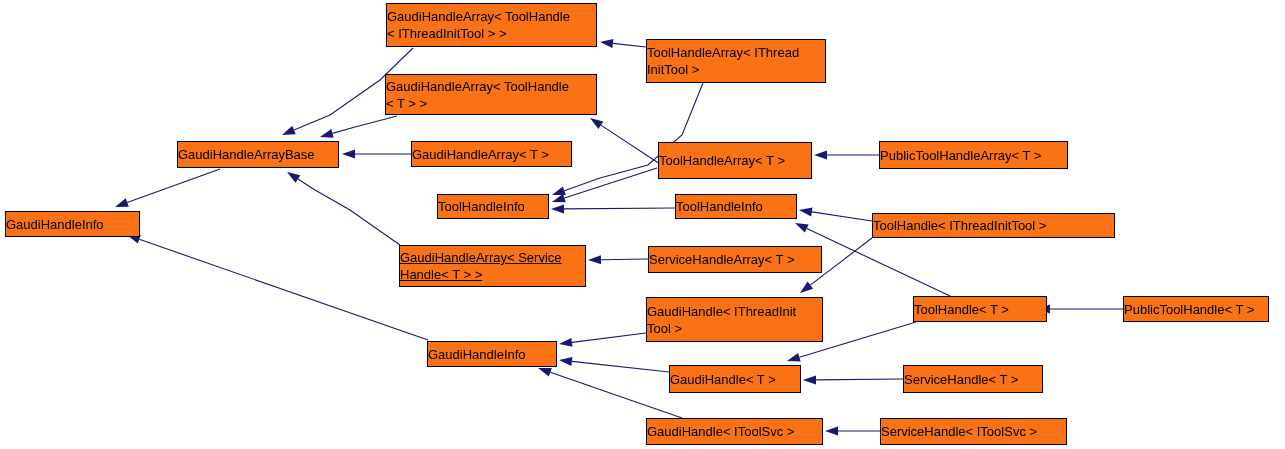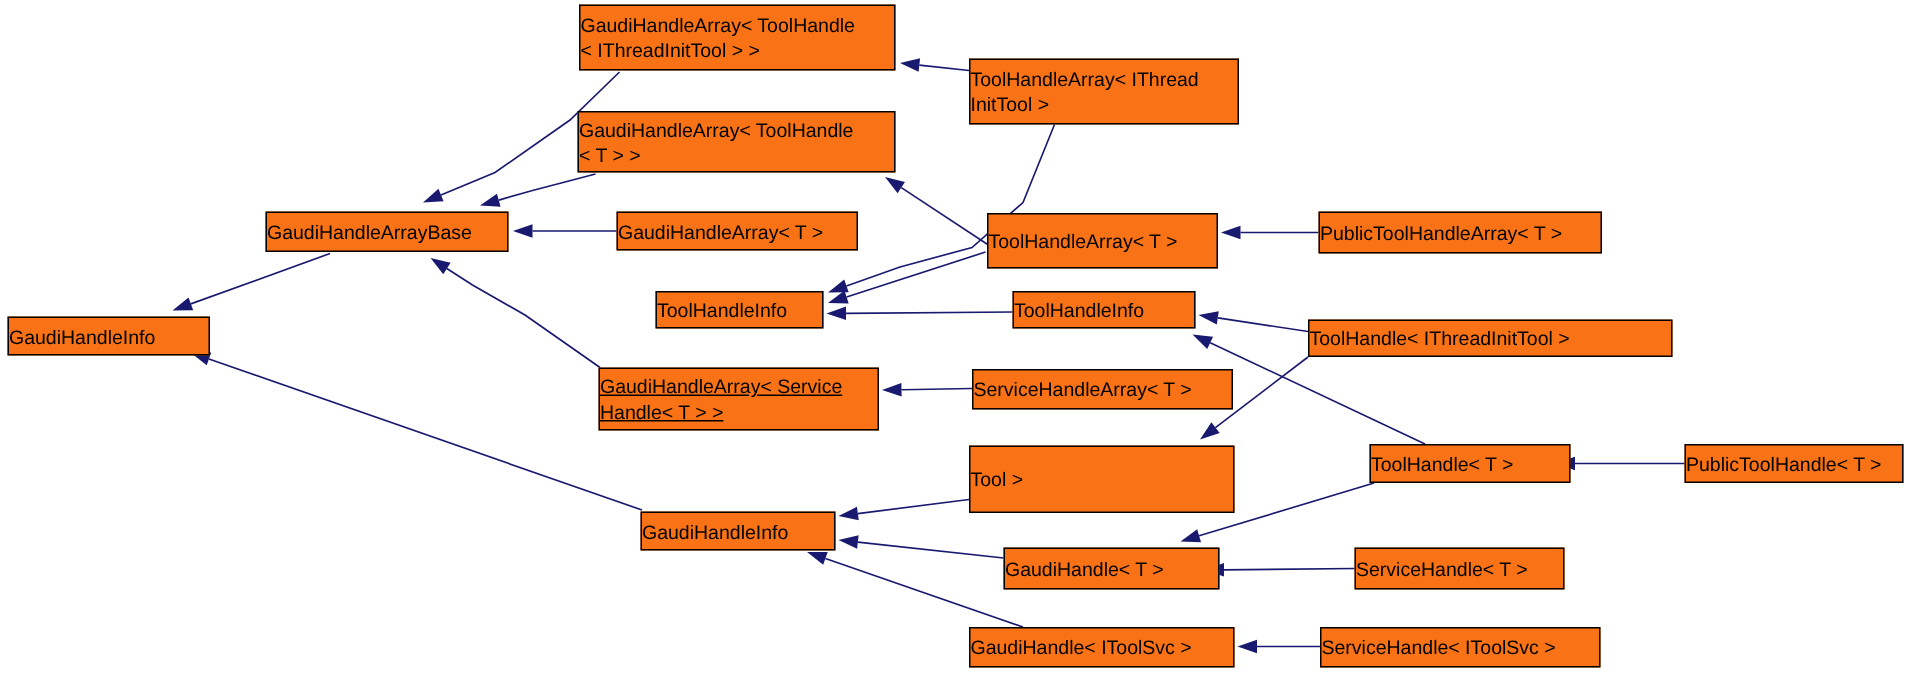--- a/index.html
+++ b/index.html
@@ -132,32 +132,33 @@
         <span>ToolHandle&lt; IThreadInitTool &gt;</span>
       </div>
       <div class="node" style="left: 399px; top: 245px; width: 187px; height: 42px; text-decoration: underline;">
         <span>GaudiHandleArray&lt; Service</span>
         <span>Handle&lt; T &gt; &gt;</span>
       </div>
       <div class="node" style="left: 648px; top: 246px; width: 174px; height: 27px;">
         <span>ServiceHandleArray&lt; T &gt;</span>
       </div>
       <div class="node" style="left: 646px; top: 297px; width: 177px; height: 45px;">
+        <span>GaudiHandle&lt; IThreadInit</span>
         <span>Tool &gt;</span>
       </div>
       <div class="node" style="left: 913px; top: 296px; width: 134px; height: 26px;">
         <span>ToolHandle&lt; T &gt;</span>
       </div>
       <div class="node" style="left: 1123px; top: 296px; width: 146px; height: 26px;">
         <span>PublicToolHandle&lt; T &gt;</span>
       </div>
       <div class="node" style="left: 427px; top: 341px; width: 130px; height: 26px;">
         <span>GaudiHandleInfo</span>
       </div>
-      <div class="node" style="left: 669px; top: 365px; width: 144px; height: 28px;">
+      <div class="node" style="left: 669px; top: 365px; width: 132px; height: 28px;">
         <span>GaudiHandle&lt; T &gt;</span>
       </div>
       <div class="node" style="left: 903px; top: 365px; width: 140px; height: 28px;">
         <span>ServiceHandle&lt; T &gt;</span>
       </div>
       <div class="node" style="left: 646px; top: 418px; width: 177px; height: 27px;">
         <span>GaudiHandle&lt; IToolSvc &gt;</span>
       </div>
       <div class="node" style="left: 880px; top: 418px; width: 187px; height: 27px;">
         <span>ServiceHandle&lt; IToolSvc &gt;</span>

